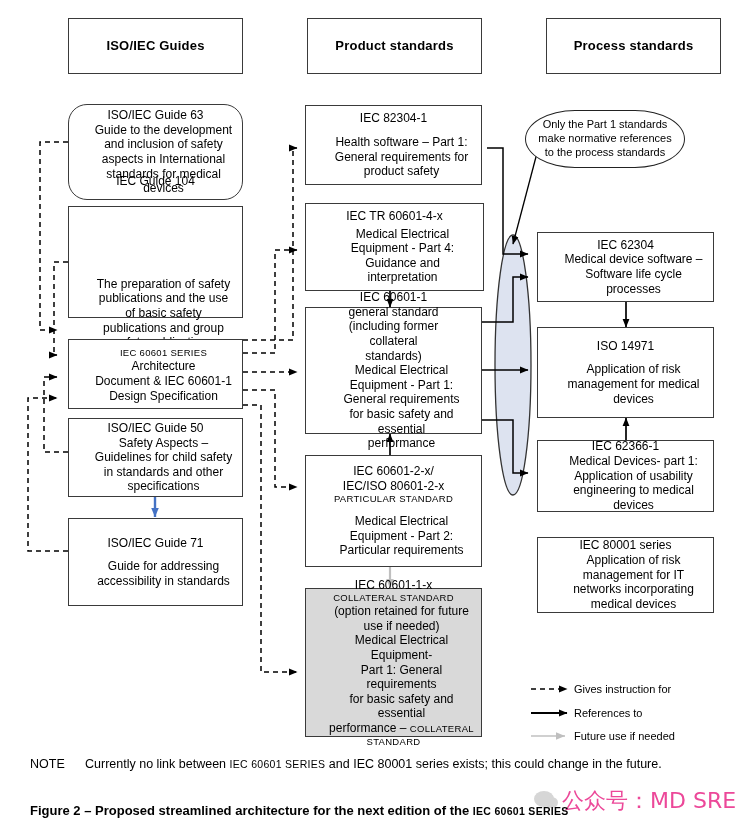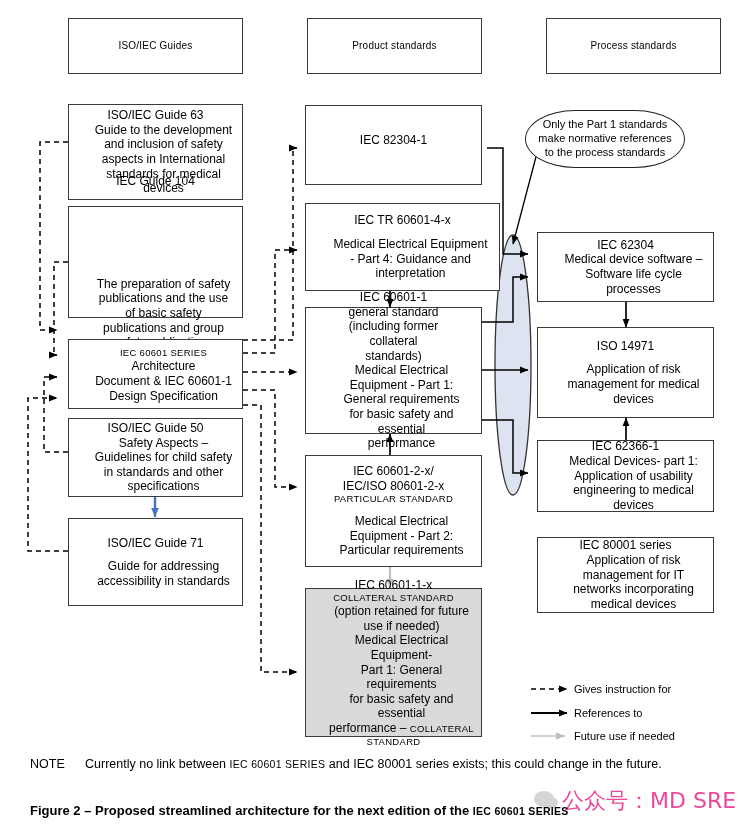--- a/index.html
+++ b/index.html
@@ -7,21 +7,21 @@
     width:743px;height:834px;position:relative;overflow:hidden;
     font-family:"Liberation Sans","DejaVu Sans",sans-serif;
     color:#000;
   }
   #diagram{position:absolute;left:0;top:0;width:743px;height:834px;}
 
   .bx{position:absolute;box-sizing:border-box;border:1.6px solid #3a3a3a;background:#fff;
       display:flex;flex-direction:column;align-items:center;justify-content:center;
       text-align:center;line-height:1.22;}
   .bx.grey{background:#d9d9d9;}
-  .hdr{font-weight:normal;font-size:10px;letter-spacing:.2px;}
+  .hdr{font-weight:bold;font-size:13px;letter-spacing:.2px;}
   .t-title{font-size:12px;}
   .t-body{font-size:12px;margin-left:16px;}
   .sc{font-size:9.5px;letter-spacing:.3px;}
   .gap{height:9px;}
   .gap-s{height:5px;}
 
   .callout{position:absolute;box-sizing:border-box;border:1.4px solid #222;background:#fff;
      border-radius:50px/50%;display:flex;align-items:center;justify-content:center;
      text-align:center;font-size:11px;line-height:1.26;padding:2px 8px;}
   .legend-label{position:absolute;font-size:11px;line-height:1;}
@@ -105,21 +105,21 @@
 <div class="bx hdr" style="left:68px;top:18px;width:175px;height:56px;">
   <span>ISO/IEC Guides</span>
 </div>
 <div class="bx hdr" style="left:307px;top:18px;width:175px;height:56px;">
   <span>Product standards</span>
 </div>
 <div class="bx hdr" style="left:546px;top:18px;width:175px;height:56px;">
   <span>Process standards</span>
 </div>
 
-<div class="bx" style="left:68px;top:104px;width:175px;height:96px;padding:22px 8px;">
+<div class="bx" style="left:68px;top:104px;width:175px;height:96px;padding:22px 8px;border-radius:19px;">
   <div class="t-title">ISO/IEC Guide 63</div>
   <div class="gap"></div>
   <div class="t-body">Guide to the development and inclusion of safety aspects in International standards for medical devices</div>
 </div>
 
 <div class="bx" style="left:68px;top:206px;width:175px;height:112px;padding:6px 8px;gap:44px;">
   <div class="t-title">IEC Guide 104</div>
   <div class="gap"></div>
   <div class="t-body">The preparation of safety publications and the use of basic safety publications and group safety publications</div>
 </div>
@@ -140,23 +140,24 @@
 
 <div class="bx" style="left:68px;top:518px;width:175px;height:88px;padding:6px 8px;">
   <div class="t-title">ISO/IEC Guide 71</div>
   <div class="gap"></div>
   <div class="t-body">Guide for addressing accessibility in standards</div>
 </div>
 
 <div class="bx" style="left:305px;top:105px;width:177px;height:80px;padding:5px 8px;">
   <div class="t-title">IEC 82304-1</div>
   <div class="gap"></div>
-</div>
-
-<div class="bx" style="left:305px;top:203px;width:195px;height:88px;padding:5px 8px;justify-content:center;">
+  <div class="t-body">Health software – Part 1: General requirements for product safety</div>
+</div>
+
+<div class="bx" style="left:305px;top:203px;width:179px;height:88px;padding:5px 8px;justify-content:center;">
   <div class="t-title">IEC TR 60601-4-x</div>
   <div class="gap"></div>
   <div class="t-body">Medical Electrical Equipment - Part 4: Guidance and interpretation</div>
 </div>
 
 <div class="bx" style="left:305px;top:307px;width:177px;height:127px;padding:5px 21px;">
   <div class="t-title">IEC 60601-1</div>
   <div class="t-title">general standard</div>
   <div class="t-title">(including former collateral</div>
   <div class="t-title">standards)</div>

